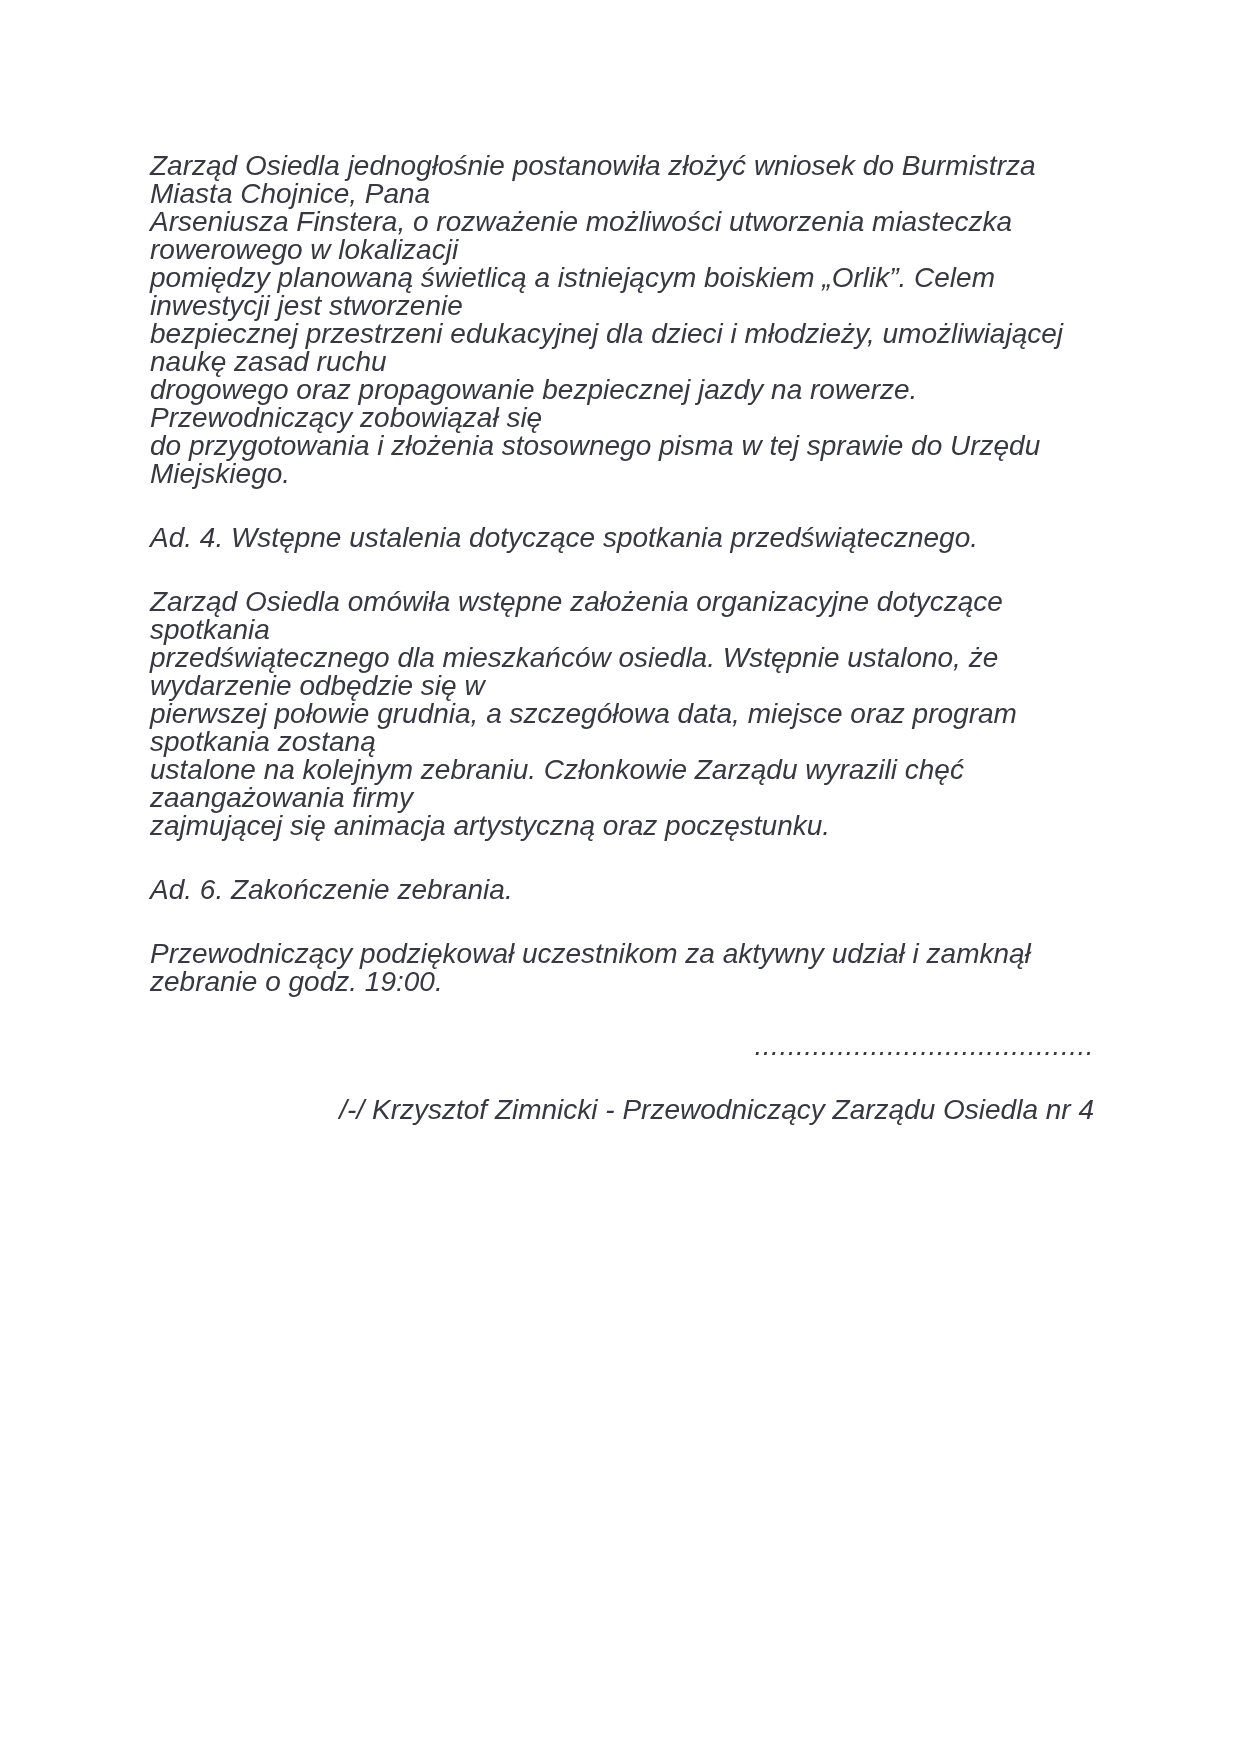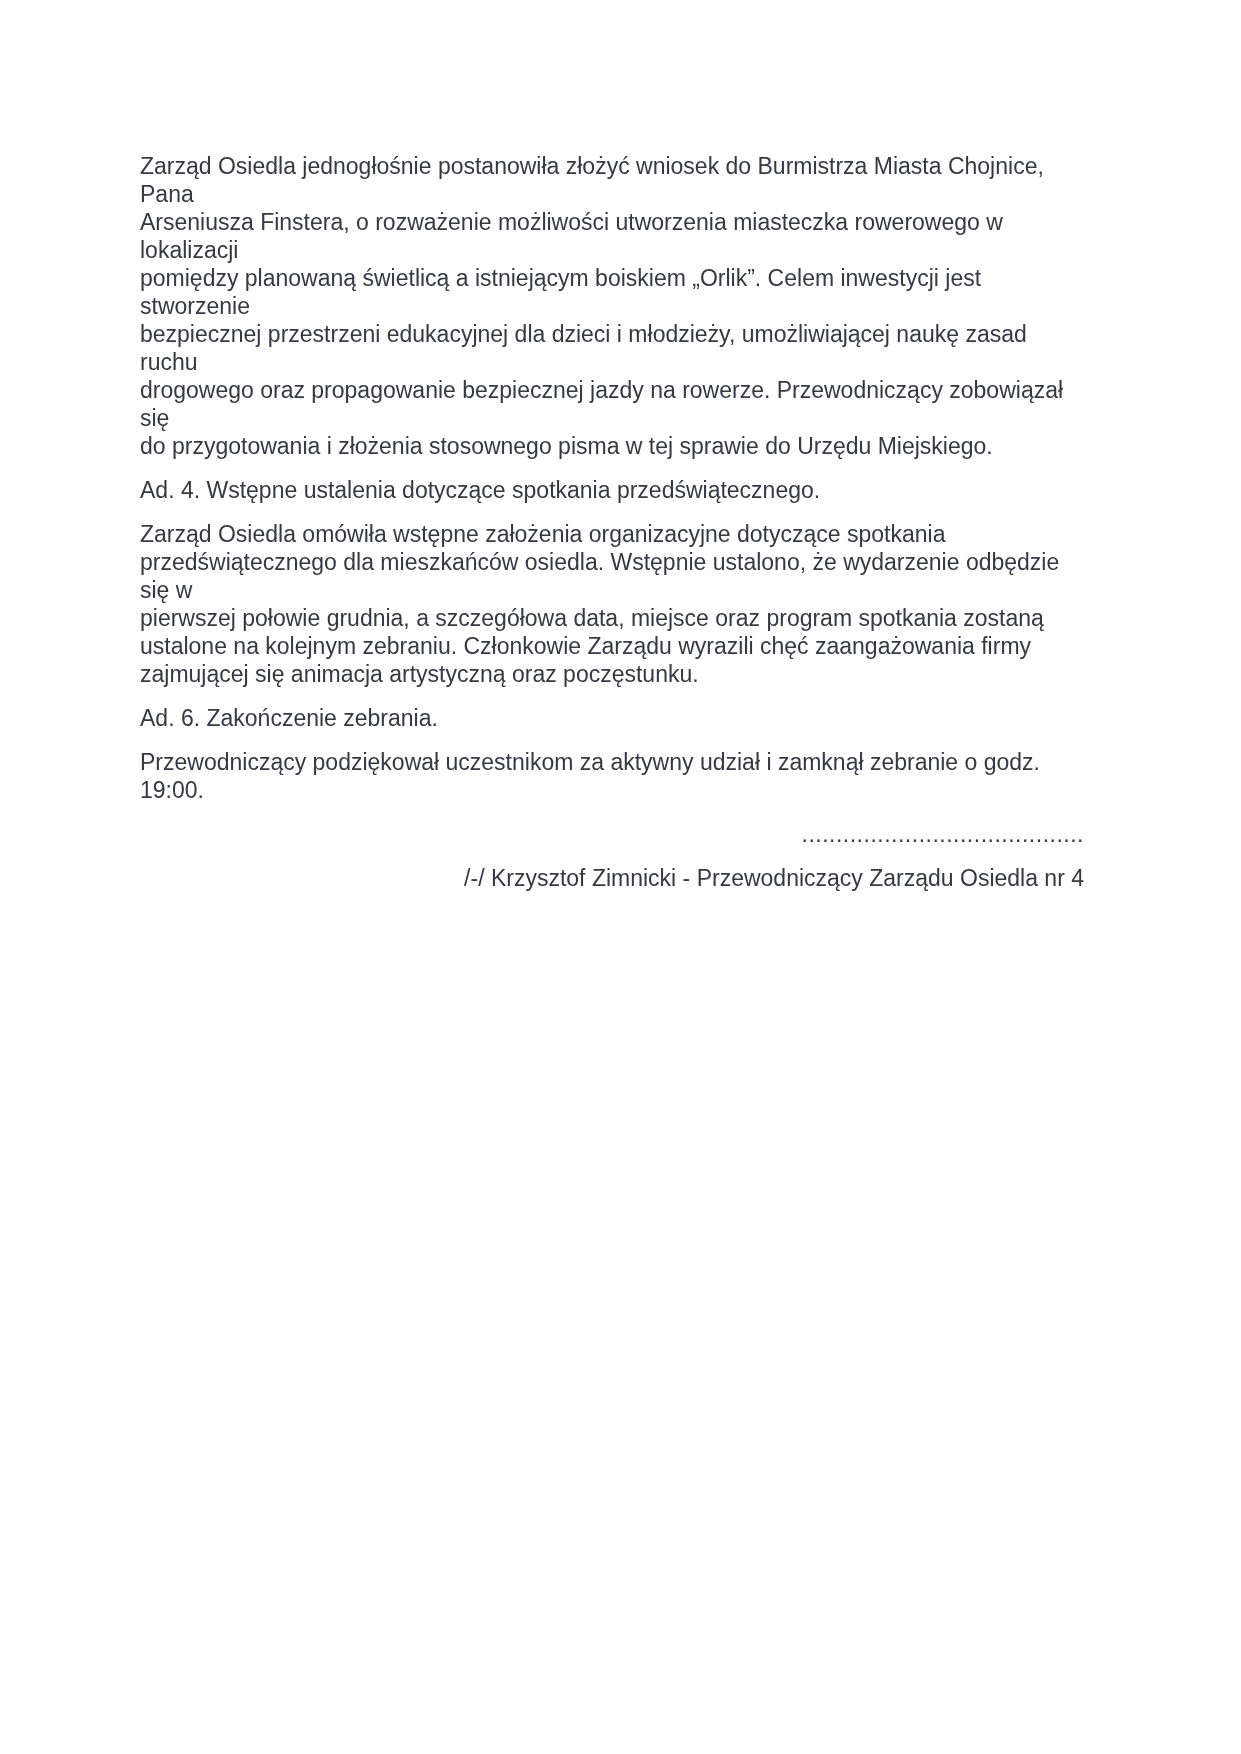--- a/index.html
+++ b/index.html
@@ -12,33 +12,34 @@
     position: relative;
     width: 1241px;
     height: 1754px;
     background: #ffffff;
     overflow: hidden;
     font-family: "Liberation Sans", "DejaVu Sans", sans-serif;
     color: #373843;
   }
   .content {
     position: absolute;
-    left: 140px;
+    left: 150px;
     top: 152px;
     width: 944px;
-    font-size: 23px;
+    font-size: 28px;
     line-height: 28px;
+    font-style: italic;
   }
   .block {
     margin: 0;
     white-space: pre-line;   
     text-align: left;
   }
   .block + .block {
-    margin-top: 16px;
+    margin-top: 36px;
   }
   .dots-row {
     margin-top: 110px;
     text-align: right;
     letter-spacing: 0.5px;
   }
   .signature-row {
     margin-top: 34px;
     text-align: right;
   }

